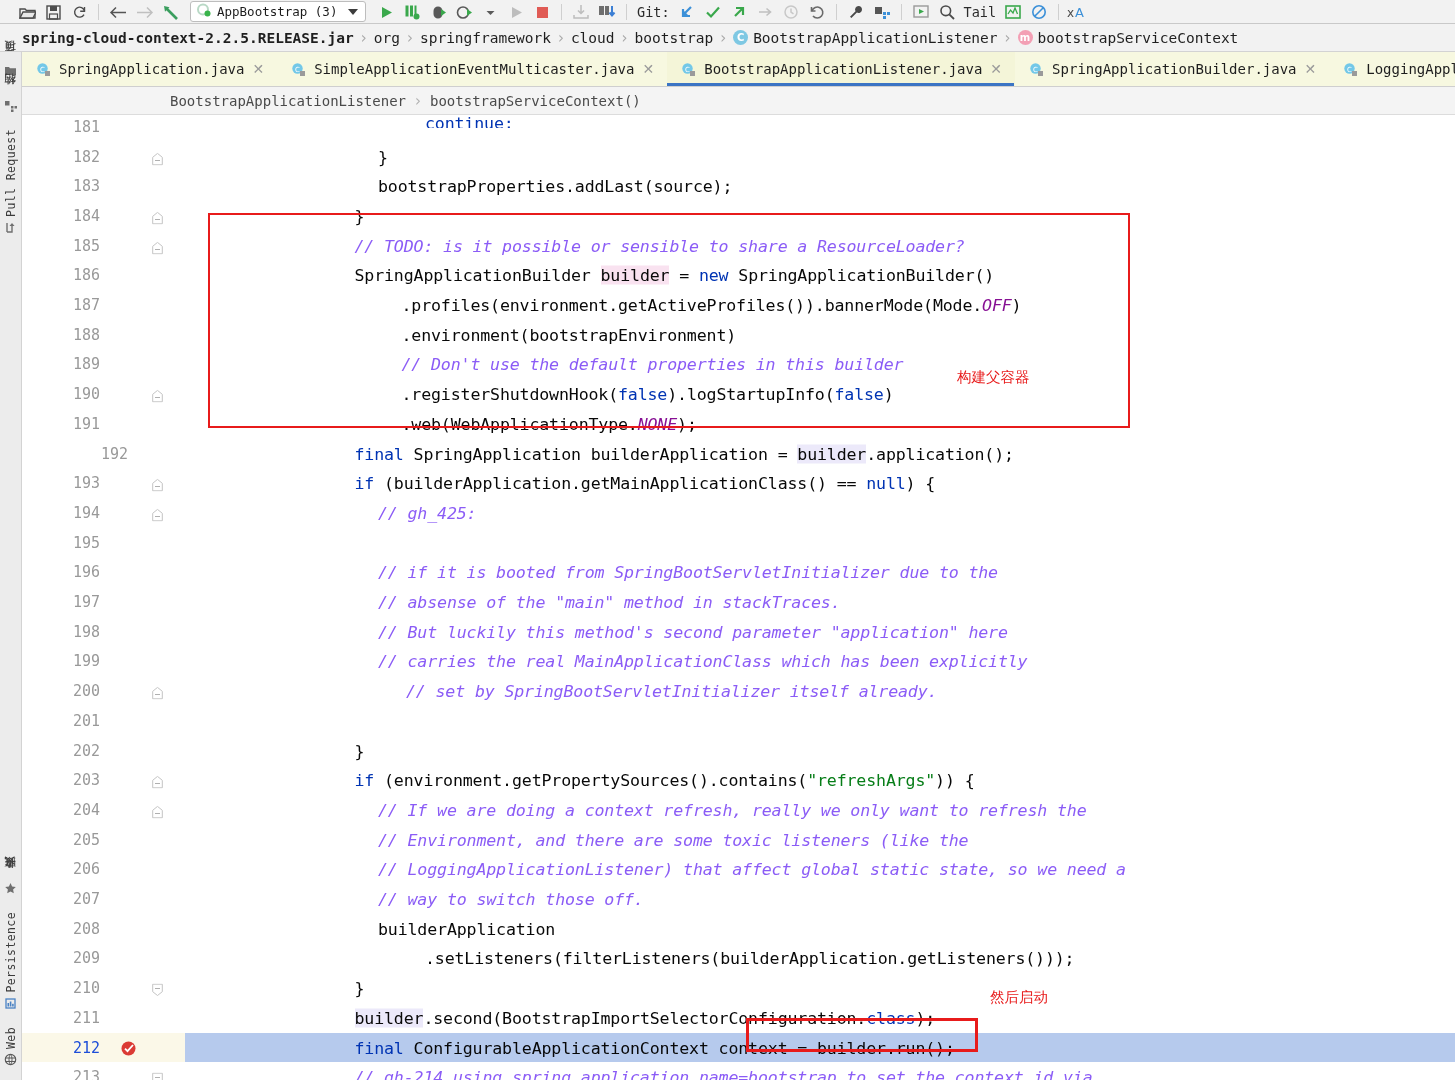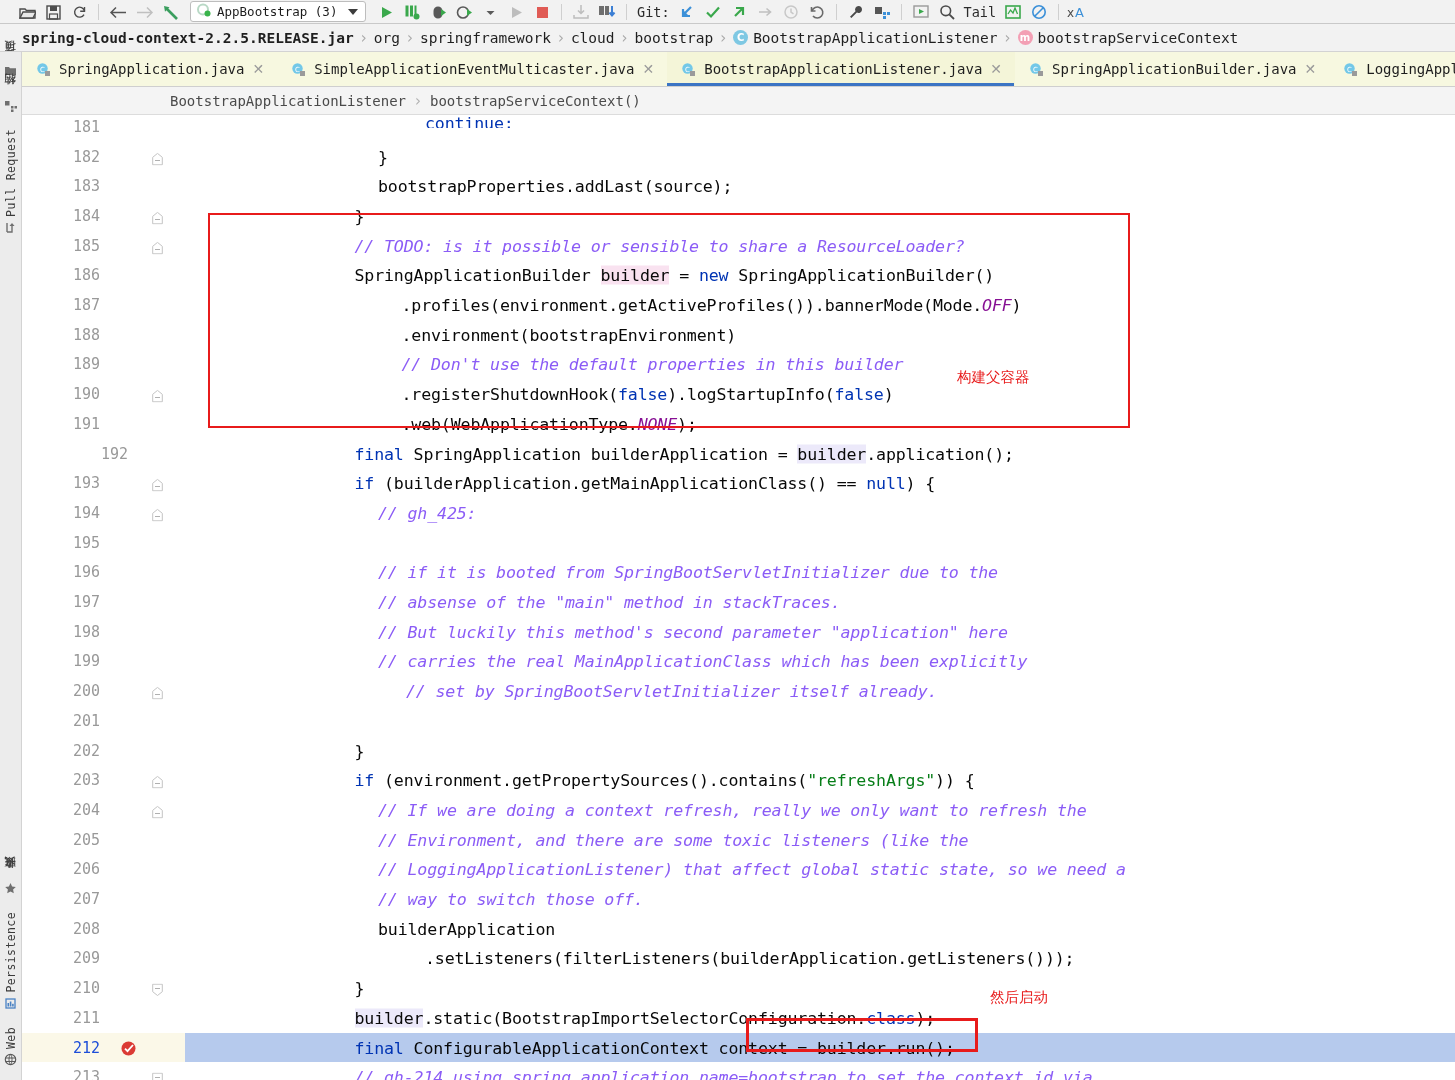--- a/index.html
+++ b/index.html
@@ -859,21 +859,21 @@
             <div class="row" style="position: absolute; left: 0px; right: 0px; top: 798.9px; height: 29.7px;">
               <div class="code" style="left: 193px;"><span>builderApplication</span></div>
             </div>
             <div class="row" style="position: absolute; left: 0px; right: 0px; top: 828.6px; height: 29.7px;">
               <div class="code" style="left: 240px;"><span>.setListeners(filterListeners(builderApplication.getListeners()));</span></div>
             </div>
             <div class="row" style="position: absolute; left: 0px; right: 0px; top: 858.3px; height: 29.7px;">
               <div class="code" style="left: 169.5px;"><span>}</span></div>
             </div>
             <div class="row" style="position: absolute; left: 0px; right: 0px; top: 888px; height: 29.7px;">
-              <div class="code" style="left: 169.5px;"><span class="idhl">builder</span><span>.static(BootstrapImportSelectorConfiguration.</span><span class="kw">class</span><span>);</span></div>
+              <div class="code" style="left: 169.5px;"><span class="idhl">builder</span><span>.second(BootstrapImportSelectorConfiguration.</span><span class="kw">class</span><span>);</span></div>
             </div>
             <div class="row" style="position: absolute; left: 0px; right: 0px; top: 917.7px; height: 29.7px;">
               <div class="row-hl-code"></div>
               <div class="code" style="left: 169.5px;"><span class="kw">final</span><span> ConfigurableApplicationContext context = builder.run();</span></div>
             </div>
             <div class="row" style="position: absolute; left: 0px; right: 0px; top: 947.4px; height: 29.7px;">
               <div class="code" style="left: 169.5px;"><span class="cmt">// gh-214 using spring.application.name=bootstrap to set the context id via</span></div>
             </div>
           </div>
 

